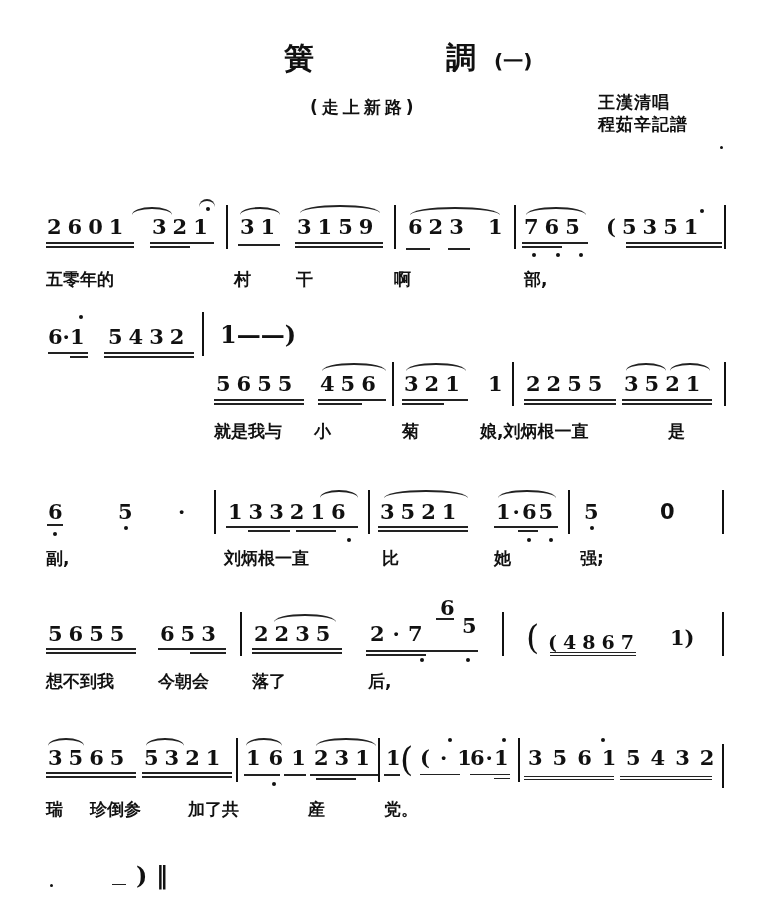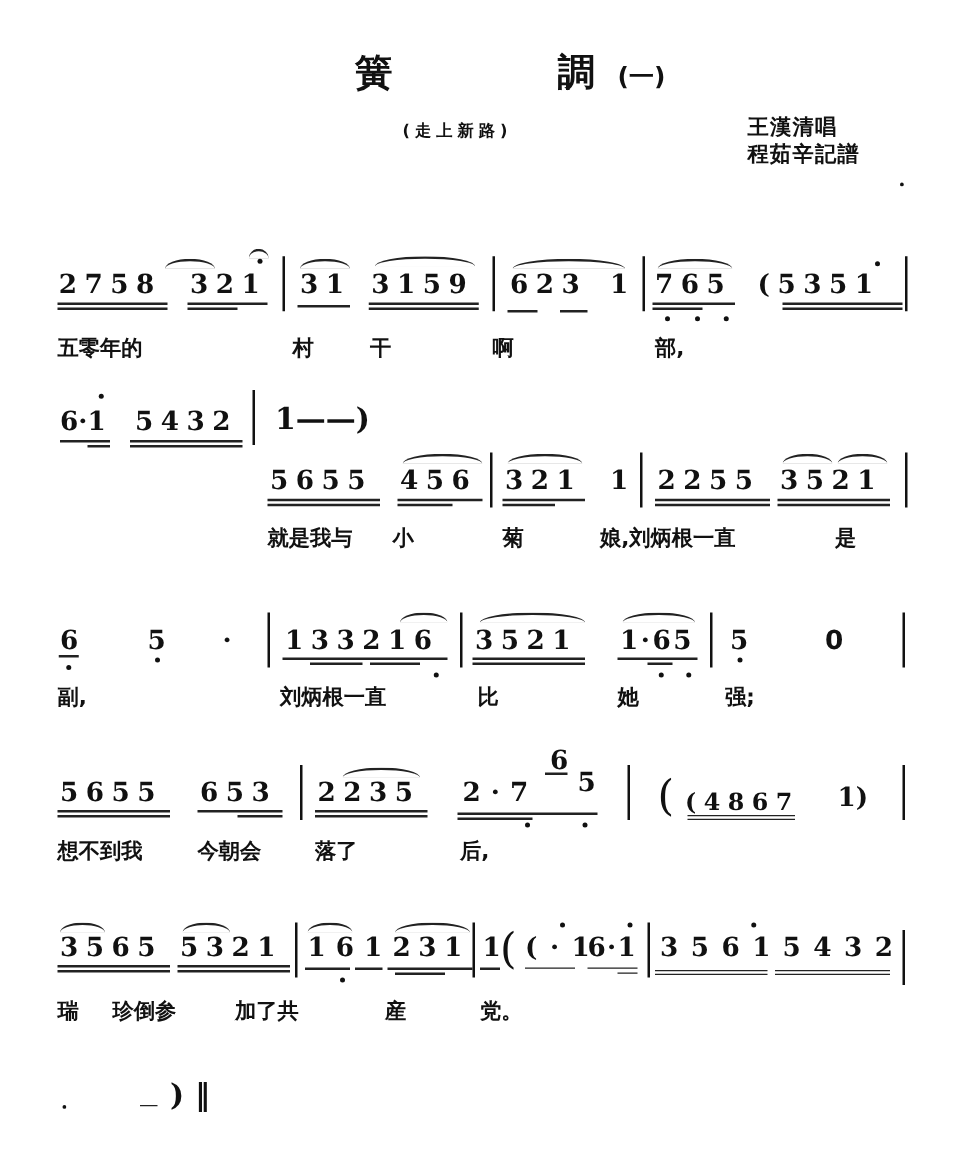--- a/index.html
+++ b/index.html
@@ -1,20 +1,20 @@
 <!DOCTYPE html>
 <html><head>
 <meta charset="utf-8">
 <style>
   html, body { margin: 0; padding: 0; background: #ffffff; }
   body { width: 772px; height: 924px; position: relative; overflow: hidden; color: #111; font-family: "DejaVu Serif", serif; }
   .abs { position: absolute; }
   .title-char { font-family: "DejaVu Sans", sans-serif; font-weight: bold; font-size: 30px; letter-spacing: 0; }
   .title-num { font-family: "DejaVu Sans", sans-serif; font-weight: bold; font-size: 20px; }
-  .subtitle { font-family: "DejaVu Sans", sans-serif; font-weight: bold; font-size: 13px; letter-spacing: 4px; margin-left: 12px; }
+  .subtitle { font-family: "DejaVu Sans", sans-serif; font-weight: bold; font-size: 17px; letter-spacing: 4px; }
   .credit { font-family: "DejaVu Sans", sans-serif; font-weight: bold; font-size: 17px; line-height: 21px; letter-spacing: 1px; }
   .notes { font-family: "DejaVu Serif", serif; font-weight: bold; font-size: 21px; letter-spacing: 0; white-space: pre; line-height: 24px; }
   .lyric { font-family: "DejaVu Sans", sans-serif; font-weight: bold; font-size: 17px; white-space: pre; line-height: 22px; }
   .bar { position: absolute; width: 2px; background: #111; }
   .uline { position: absolute; height: 2px; background: #222; }
   .slur { position: absolute; border-top: 2px solid #222; border-radius: 50% 50% 0 0 / 100% 100% 0 0; height: 6px; }
   .dot { position: absolute; width: 4px; height: 4px; border-radius: 50%; background: #111; }
   .paren { font-family: "DejaVu Serif", serif; font-size: 34px; line-height: 34px; }
 </style>
 </head>
@@ -22,21 +22,21 @@
 
 <div class="abs title-char" style="left:284px; top:38px;">簧</div>
 <div class="abs title-char" style="left:446px; top:38px;">調</div>
 <div class="abs title-num" style="left:494px; top:48px;">(一)</div>
 <div class="abs subtitle" style="left:310px; top:96px;">(走上新路)</div>
 <div class="abs credit" style="left:598px; top:92px;">王漢清唱</div>
 <div class="abs credit" style="left:598px; top:114px;">程茹辛記譜</div>
 <div class="dot" style="left:720px; top:146px; width:3px; height:3px;"></div>
 
 <div>
-  <div class="abs notes" style="left:47px; top:215px; letter-spacing:6px;">2758</div>
+  <div class="abs notes" style="left:47px; top:215px; letter-spacing:6px;">2601</div>
   <div class="abs notes" style="left:152px; top:215px; letter-spacing:6px;">321</div>
   <div class="dot" style="left:206px; top:207px;"></div>
   <div class="slur" style="left:199px; top:199px; width:16px;"></div>
   <div class="slur" style="left:132px; top:207px; width:40px;"></div>
   <div class="uline" style="left:46px; top:242px; width:88px;"></div>
   <div class="uline" style="left:46px; top:246px; width:88px;"></div>
   <div class="uline" style="left:150px; top:242px; width:64px;"></div>
   <div class="uline" style="left:150px; top:246px; width:40px;"></div>
   <div class="bar" style="left:226px; top:205px; height:44px;"></div>
   <div class="abs notes" style="left:240px; top:215px; letter-spacing:6px;">31</div>

